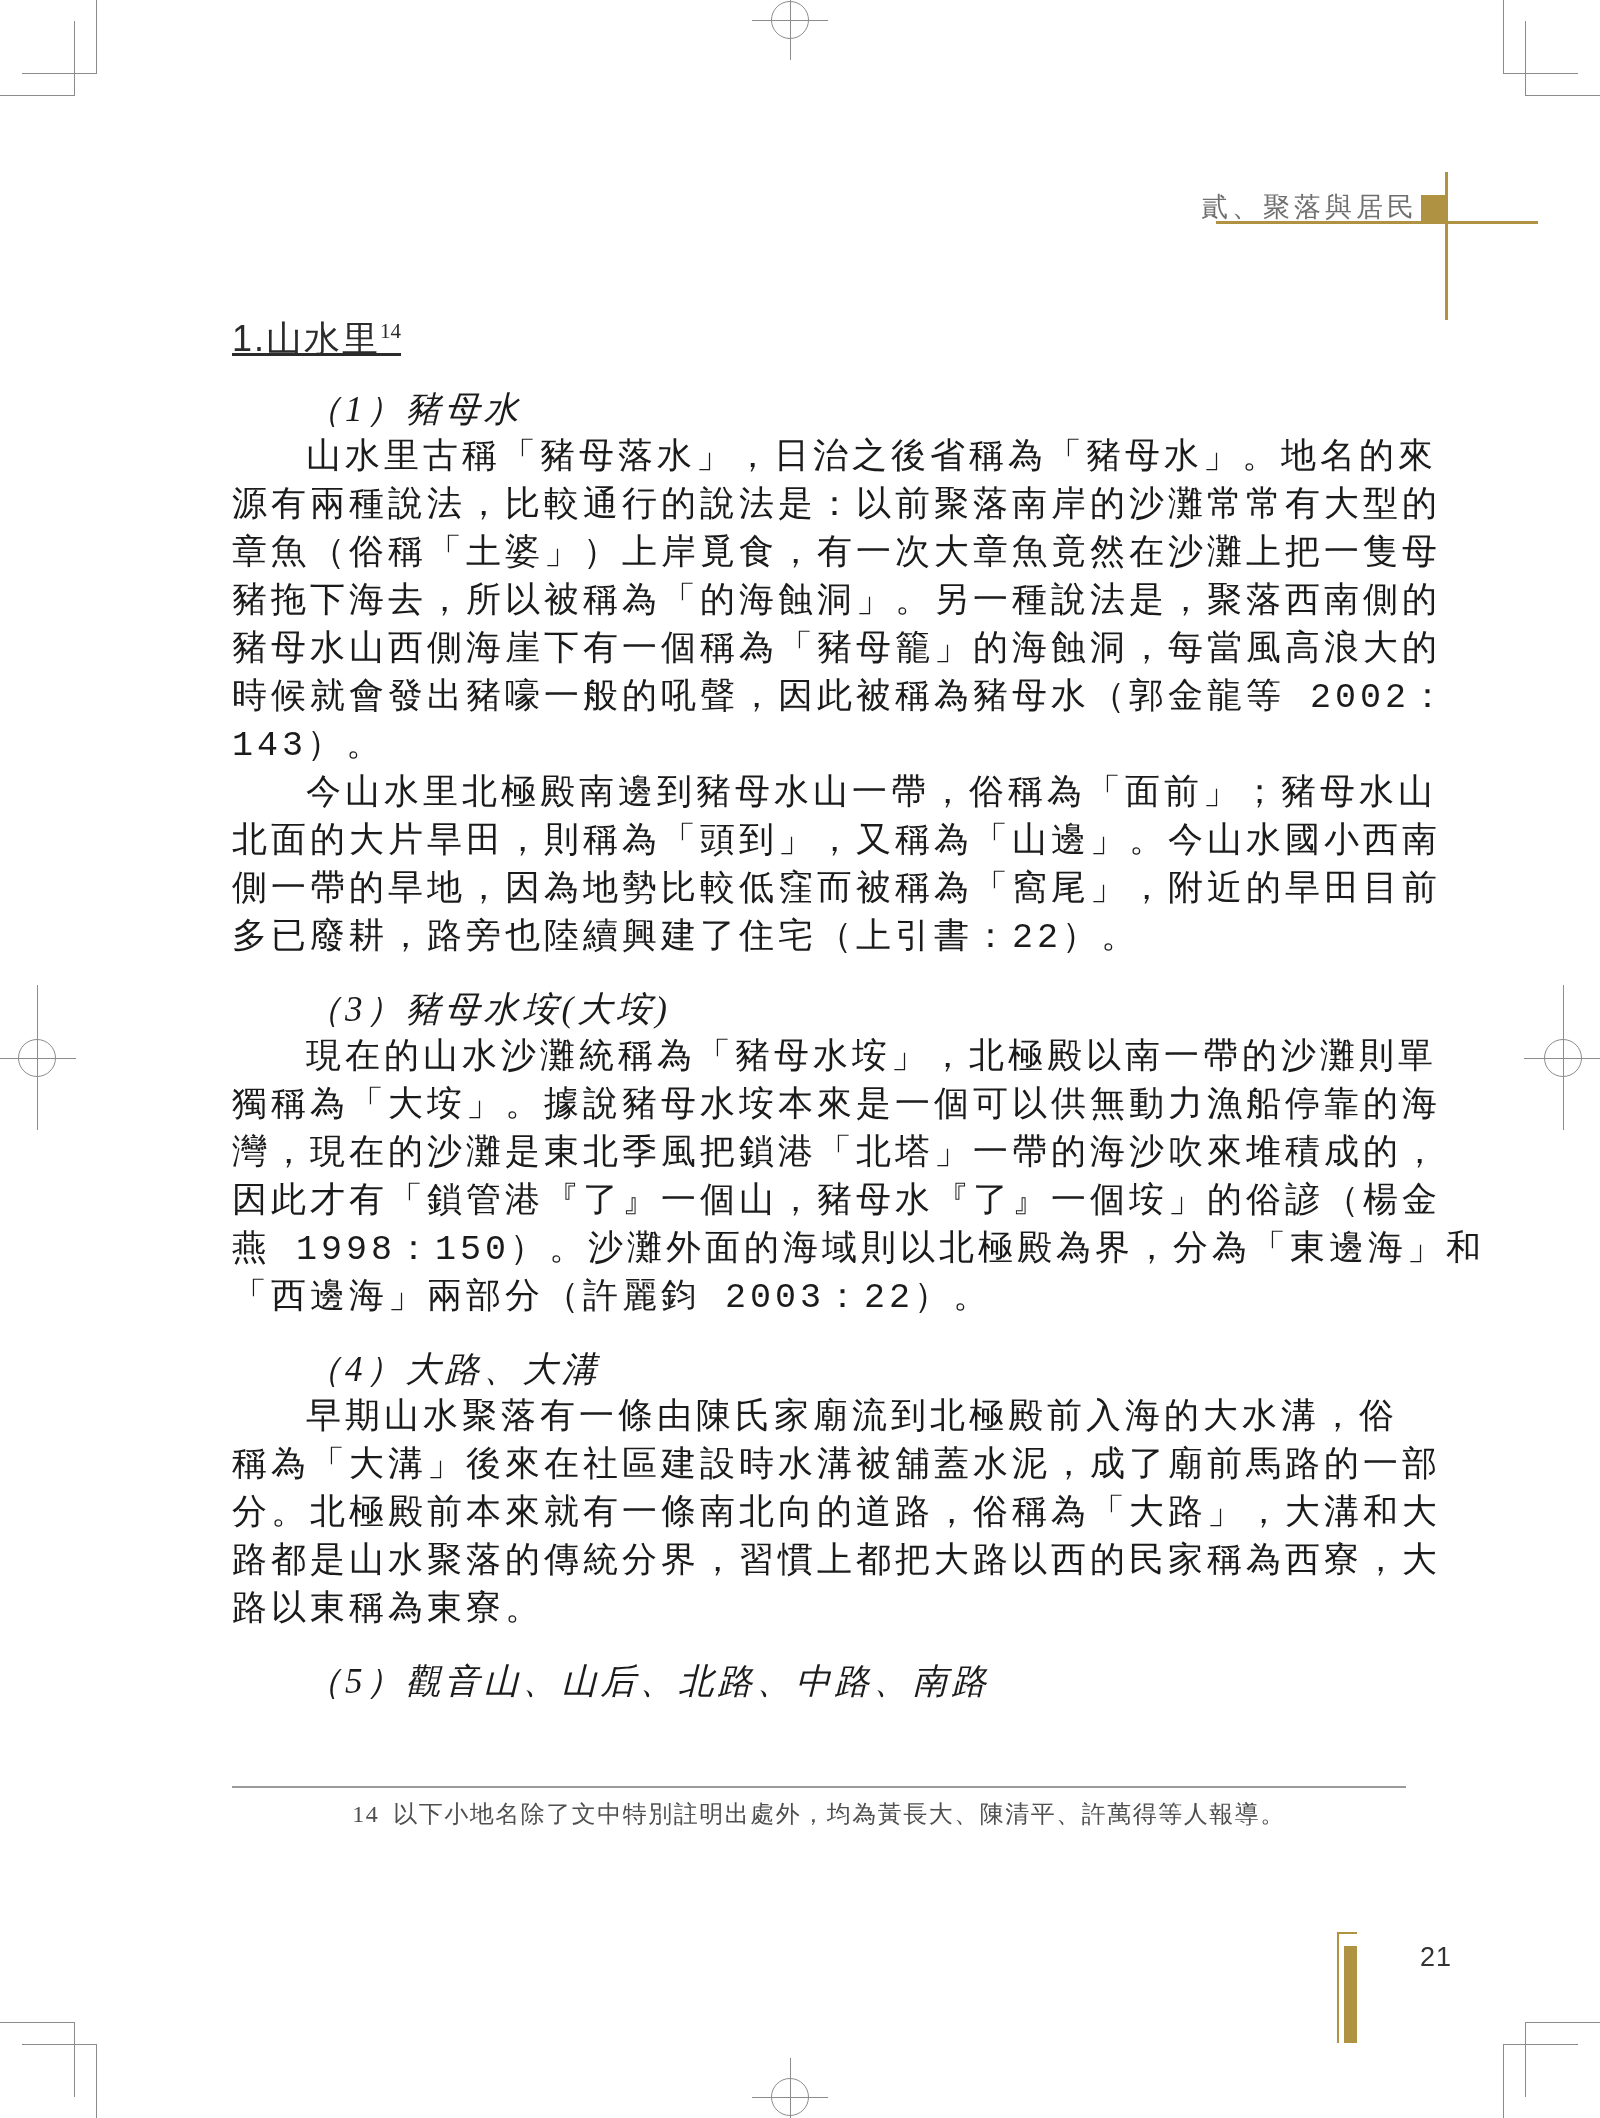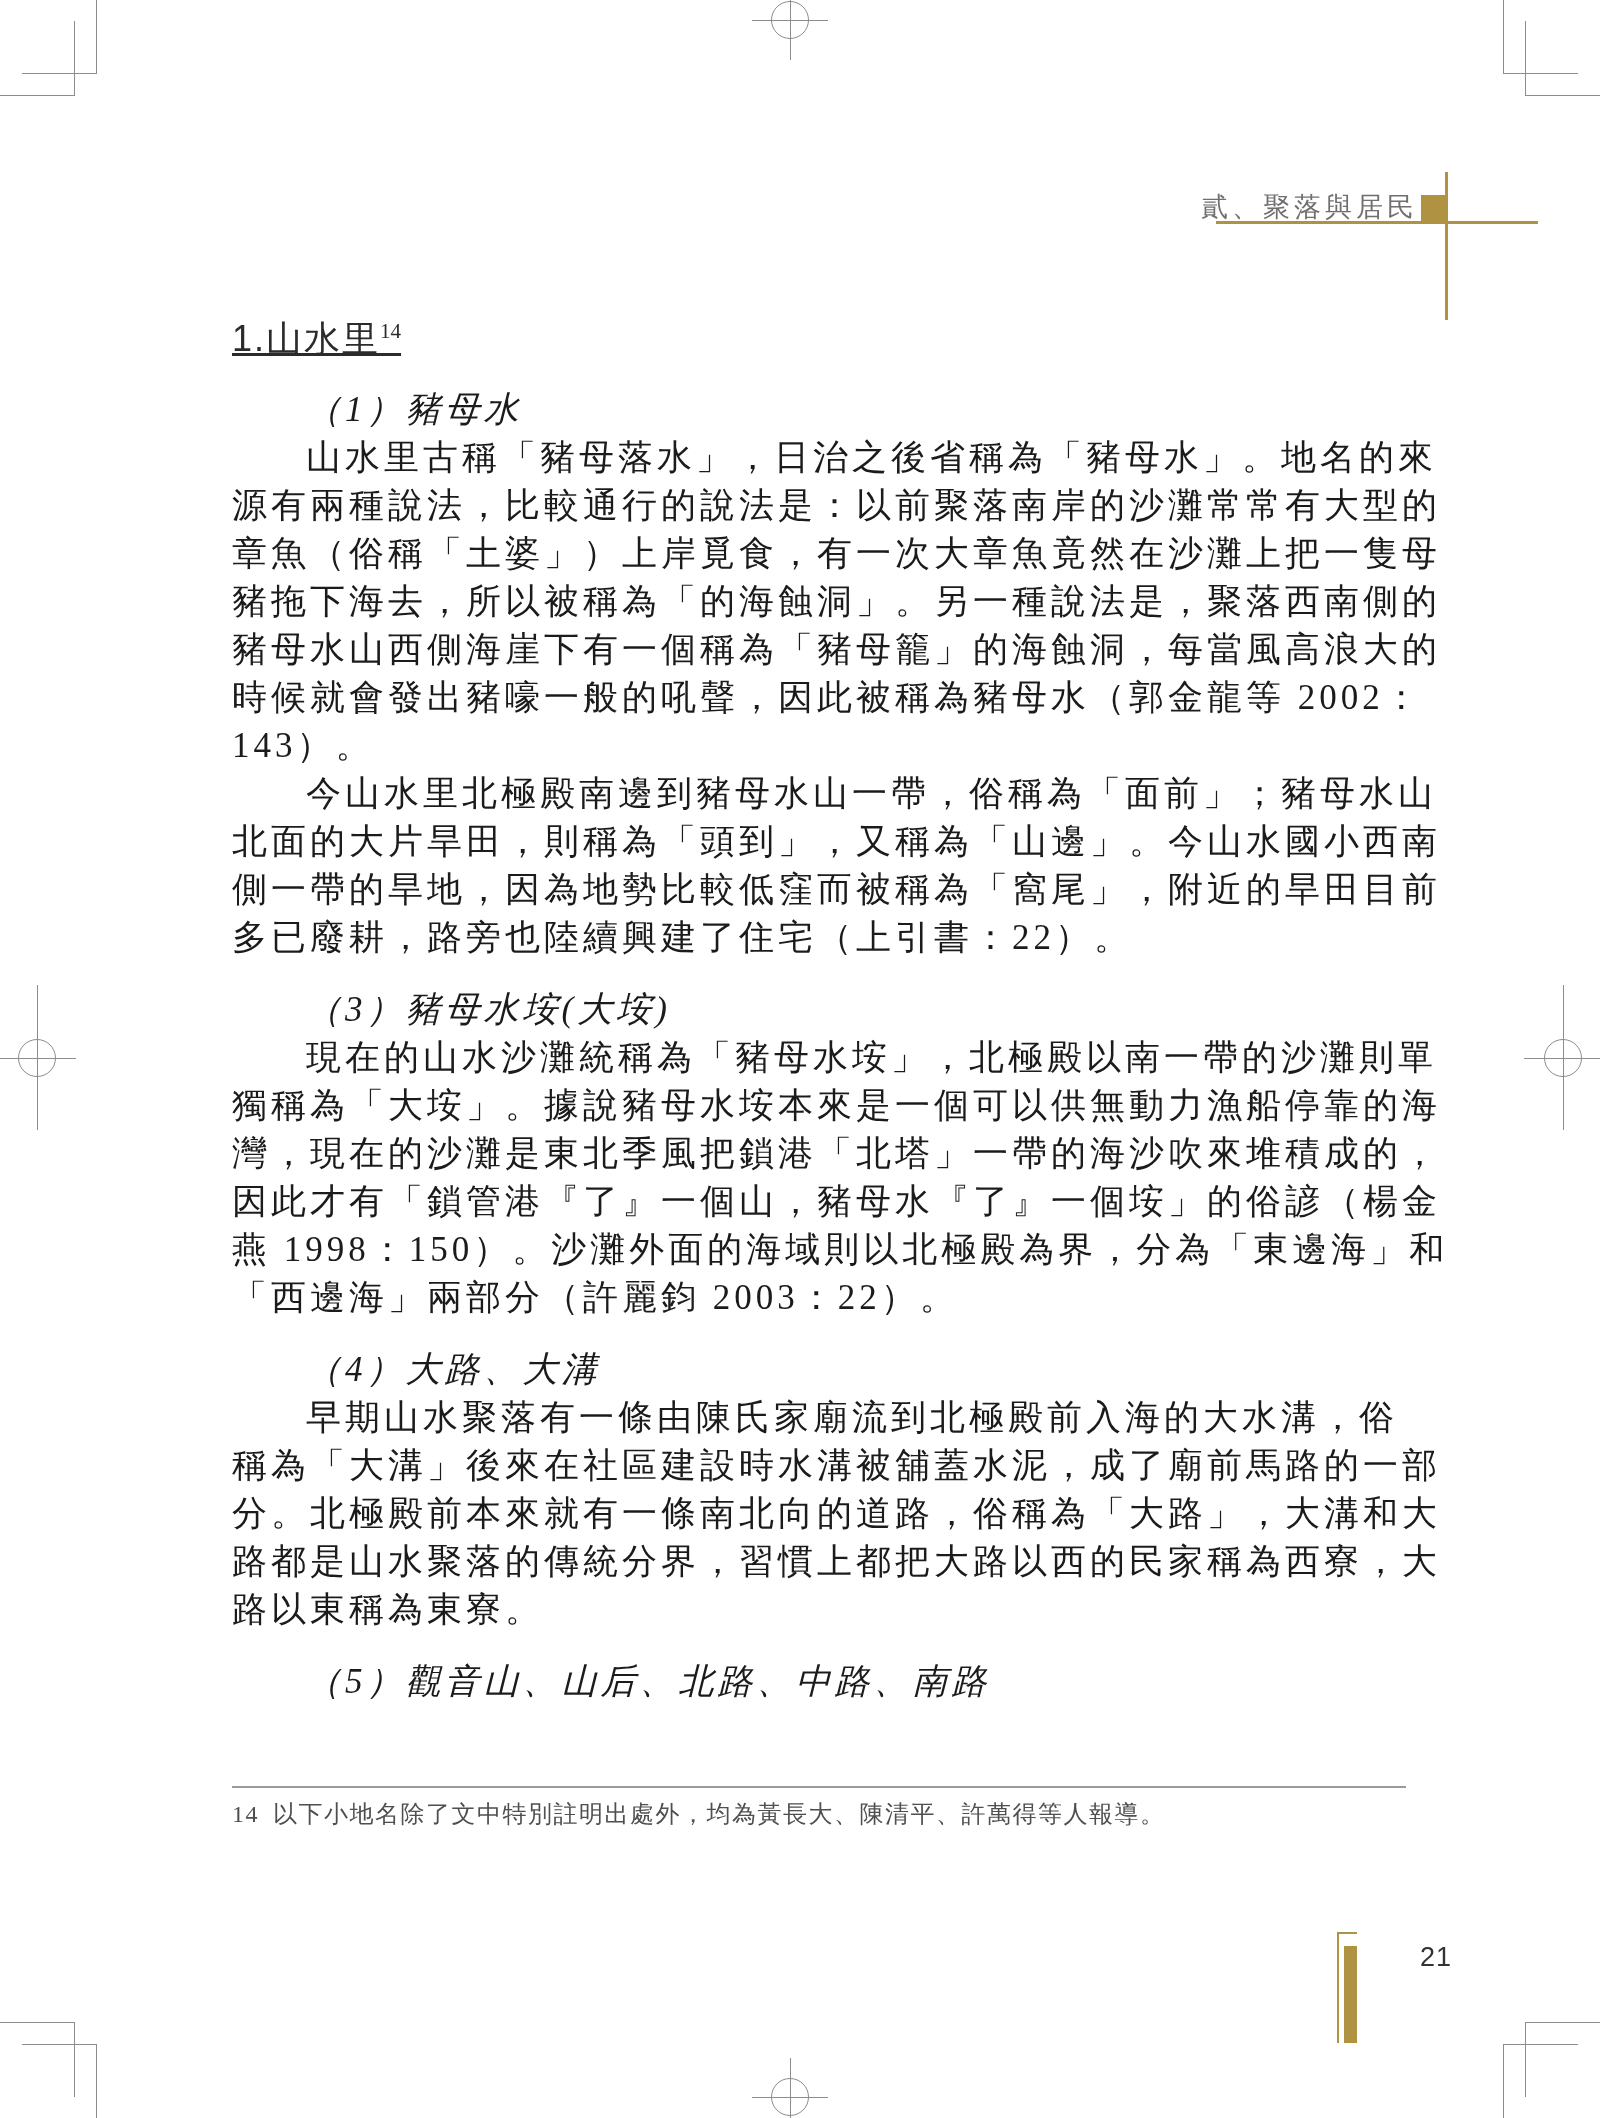--- a/index.html
+++ b/index.html
@@ -25,27 +25,27 @@
     position:absolute;left:232px;top:308px;width:1166px;
     font-size:35px;letter-spacing:4px;color:#1b1b1b;line-height:48px;
   }
   .doc-title{
     font-family:"Liberation Sans","DejaVu Sans",sans-serif;
     font-size:36px;letter-spacing:2px;color:#2b2b2b;font-weight:500;
     line-height:46px;margin-bottom:10px;text-decoration:underline;
   }
   .doc-title .t-sup{font-size:21px;vertical-align:super;letter-spacing:0;font-family:"Liberation Serif",serif;}
   .sec-heading{line-height:48px;margin-top:24px;text-indent:74px;font-style:italic;}
-  .body-line{line-height:48px;text-indent:0;white-space:nowrap;}
+  .body-line{line-height:48px;text-indent:0;white-space:nowrap;font-family:Liberation Mono, monospace;}
   .body-line.first{text-indent:74px;}
   
   .footnote-rule{position:absolute;left:232px;top:1786px;width:1174px;height:2px;background:#9a9a9a;}
   .footnote{
     position:absolute;left:232px;top:1798px;width:1174px;
-    font-size:24px;letter-spacing:1.5px;color:#4f4f4f;line-height:32px;white-space:nowrap;
+    font-size:24px;letter-spacing:1.5px;color:#4f4f4f;line-height:32px;white-space:nowrap;text-align:center;
   }
   .footnote .fn-marker{margin-right:14px;}
   
   .pageno{
     position:absolute;left:1420px;top:1942px;font-size:27px;color:#333333;
     font-family:"Liberation Sans","DejaVu Sans",sans-serif;letter-spacing:1px;
   }
 </style>
 </head>
 <body>

